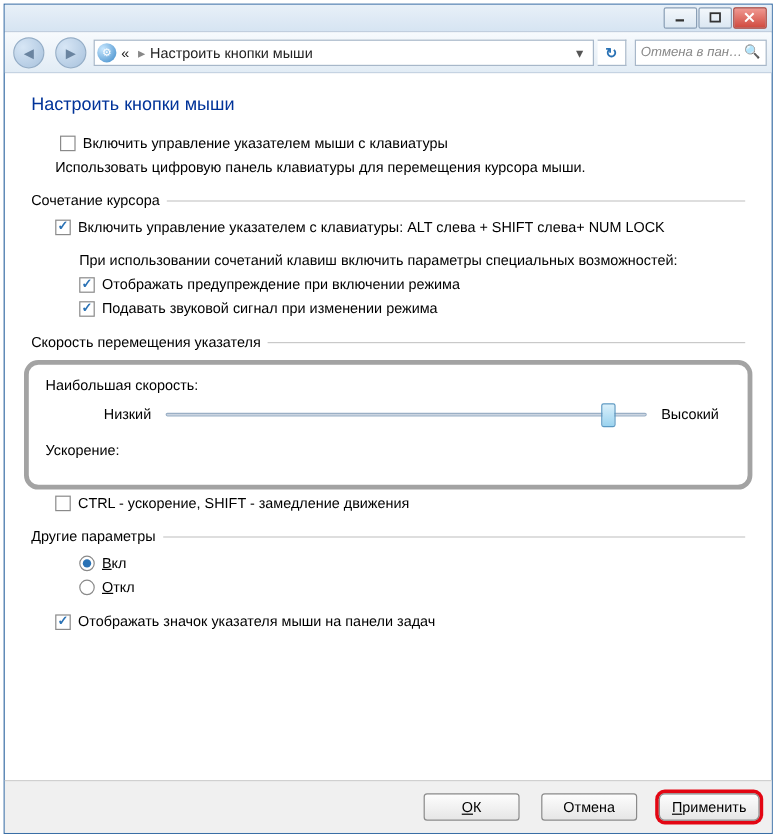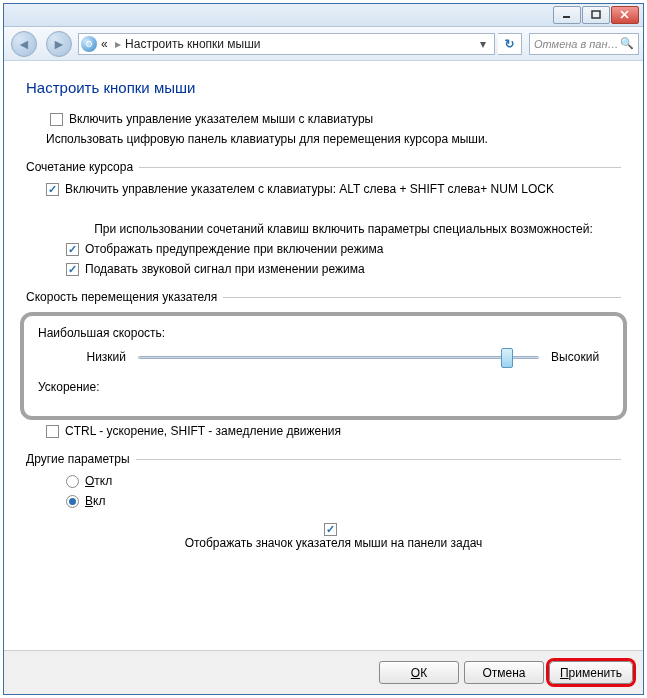--- a/index.html
+++ b/index.html
@@ -158,21 +158,21 @@
   .sliderrow .rlbl { width:70px; padding-left:12px; }
   .radio {
     width:13px;height:13px;border:1px solid #8a8a8a;border-radius:50%;background:#fff;
     margin-right:6px;display:inline-flex;align-items:center;justify-content:center;
   }
   .radio.selected::after { content:"";width:7px;height:7px;border-radius:50%;background:#2a72b5; }
   .btnbar {
     height: 44px;
     border-top: 1px solid #d0d0d0;
     background: #f0f0f0;
-    display:flex;align-items:center;justify-content:flex-end;padding:0 10px;gap:5px;
+    display:flex;align-items:center;justify-content:flex-end;padding:0 10px;gap:18px;
   }
   .btn {
     min-width: 80px; height: 23px; border:1px solid #8a8a8a;border-radius:3px;
     background:linear-gradient(#fdfdfd,#e6e6e6);font-size:12px;
     display:flex;align-items:center;justify-content:center;padding:0 10px;
   }
   .btn.apply-ring {
     box-shadow: 0 0 0 3px #e30613;
     border-radius: 5px;
   }
@@ -237,21 +237,21 @@
 
     <div class="groupbox">
       <div class="grouptitle">
         <span class="label">Сочетание курсора</span>
         <span class="line"></span>
       </div>
       <div class="indent row">
         <span class="chk checked"></span>
         <span>Включить управление указателем с клавиатуры: ALT слева + SHIFT слева+ NUM LOCK</span>
       </div>
-      <div class="indent2" style="margin-top:26px;margin-bottom:6px;text-align:center;">При использовании сочетаний клавиш включить параметры специальных возможностей:</div>
+      <div class="indent2" style="margin-top:14px;margin-bottom:6px;">При использовании сочетаний клавиш включить параметры специальных возможностей:</div>
       <div class="indent2 row">
         <span class="chk checked"></span>
         <span>Отображать предупреждение при включении режима</span>
       </div>
       <div class="indent2 row">
         <span class="chk checked"></span>
         <span>Подавать звуковой сигнал при изменении режима</span>
       </div>
     </div>
 
@@ -279,28 +279,28 @@
         <span>CTRL - ускорение, SHIFT - замедление движения</span>
       </div>
     </div>
 
     <div class="groupbox">
       <div class="grouptitle">
         <span class="label">Другие параметры</span>
         <span class="line"></span>
       </div>
       <div class="indent2 row">
+        <span class="radio selected"></span>
+        <span><span class="u">В</span><span id="on-rest">кл</span></span>
+      </div>
+      <div class="indent2 row">
         <span class="radio"></span>
         <span><span class="u">О</span><span id="off-rest">ткл</span></span>
       </div>
-      <div class="indent2 row">
-        <span class="radio selected"></span>
-        <span><span class="u">В</span><span id="on-rest">кл</span></span>
-      </div>
-      <div class="indent row" style="margin-top:15px;flex-direction:column;">
+      <div class="indent row" style="margin-top:15px;">
         <span class="chk checked"></span>
         <span>Отображать значок указателя мыши на панели задач</span>
       </div>
     </div>
 
   </div>
 
   <div class="btnbar">
     <div class="btn">
         <span><span class="u">О</span><span id="ok-rest">К</span></span>

